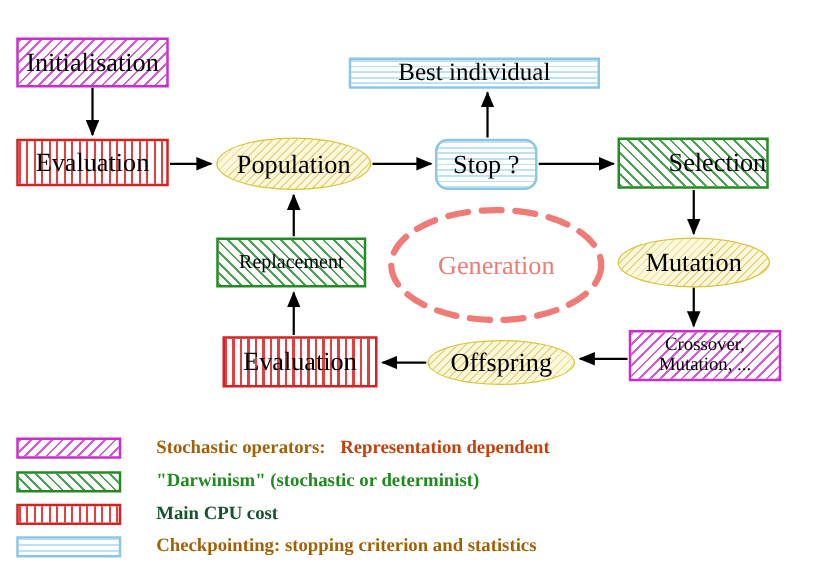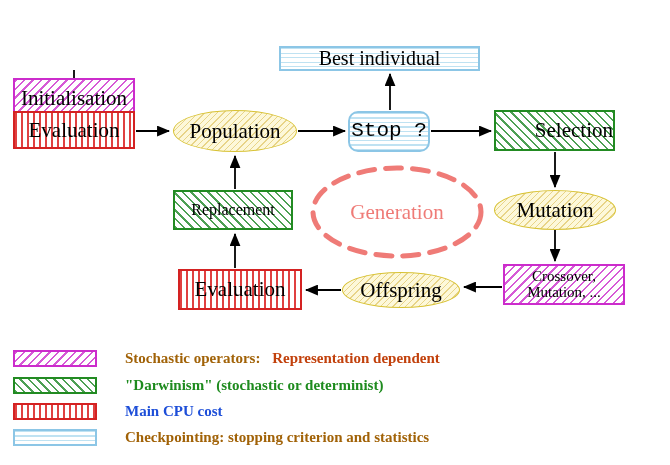--- a/index.html
+++ b/index.html
@@ -42,25 +42,25 @@
     border: 1.6px solid #d8c235;
     background: repeating-linear-gradient(135deg, #e8d488 0, #e8d488 1px, transparent 1px, transparent 4.5px) #fdf8da;
   }
   .ellipse { border-radius: 50%; }
   .rounded { border-radius: 10px; }
 
   .lbl-lg { font-size: 21px; }
   .lbl-md { font-size: 16px; }
 
   
-  .n-init        { left: 13px;  top: 30px;  width: 122px; height: 40px; margin-top: 48px; }
+  .n-init        { left: 13px;  top: 30px;  width: 122px; height: 40px; }
   .n-eval-top    { left: 13px;  top: 111px; width: 122px; height: 38px; }
   .n-population  { left: 173px; top: 110px; width: 124px; height: 42px; }
   .n-best        { left: 279px; top: 46px;  width: 201px; height: 25px; font-size: 20px; }
-  .n-stop        { left: 348px; top: 111px; width: 82px;  height: 41px; font-family: Liberation Mono, monospace; }
+  .n-stop        { left: 348px; top: 111px; width: 82px;  height: 41px; }
   .n-selection   { left: 494px; top: 110px; width: 121px; height: 41px; justify-content: flex-end; }
   .n-parents     { left: 494px; top: 190px; width: 122px; height: 40px; }
   .n-crossover   { left: 503px; top: 264px; width: 122px; height: 41px; font-size: 15px; }
   .n-offspring   { left: 342px; top: 272px; width: 118px; height: 36px; text-align: center; }
   .n-eval-bot    { left: 178px; top: 269px; width: 124px; height: 41px; }
   .n-replacement { left: 173px; top: 190px; width: 120px; height: 40px; }
   .n-generation  {
     left: 313px; top: 168px; width: 168px; height: 88px;
     color: #ef7b77; font-size: 21px;
   }
@@ -77,21 +77,21 @@
     white-space: nowrap;
     font-family: "Liberation Serif", "DejaVu Serif", serif;
   }
   .lg-row-1 { top: 350px; }
   .lg-row-2 { top: 377px; }
   .lg-row-3 { top: 403px; }
   .lg-row-4 { top: 429px; }
   .t-magenta { color: #a16207; }
   .t-yellow  { color: #c2410c; margin-left: 8px; }
   .t-green   { color: #1e8b1e; }
-  .t-red     { color: #1d4ed8; }
+  .t-red     { color: #14532d; }
   .t-cyan    { color: #a16207; }
 </style>
 </head>
 <body>
 
 <div class="stage">
 
   <svg class="arrows" width="670" height="465" viewBox="0 0 670 465">
     <defs>
       <marker id="ah" markerUnits="userSpaceOnUse" markerWidth="13" markerHeight="11" viewBox="0 0 12 10" refX="11" refY="5" orient="auto">

